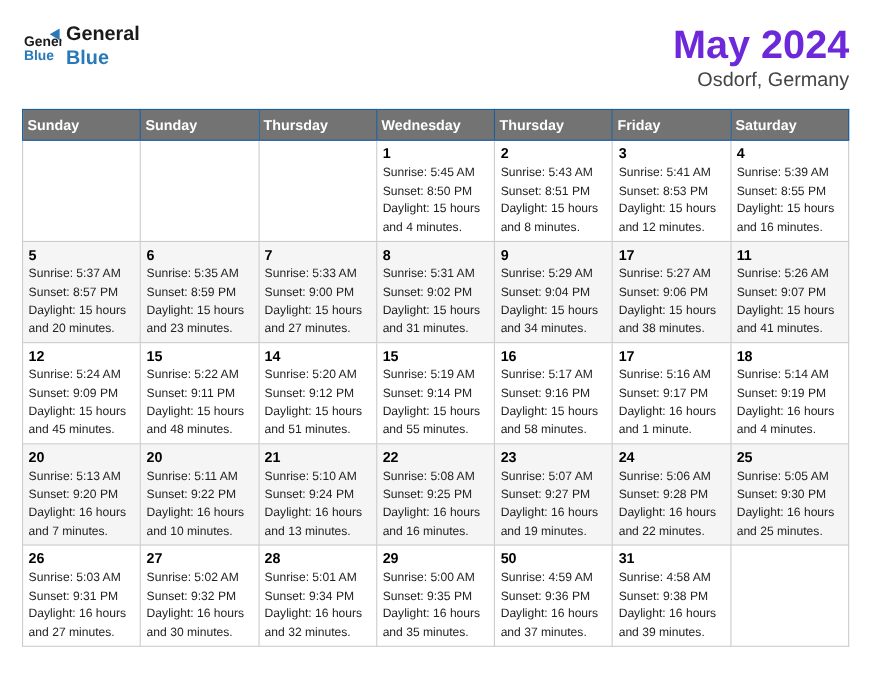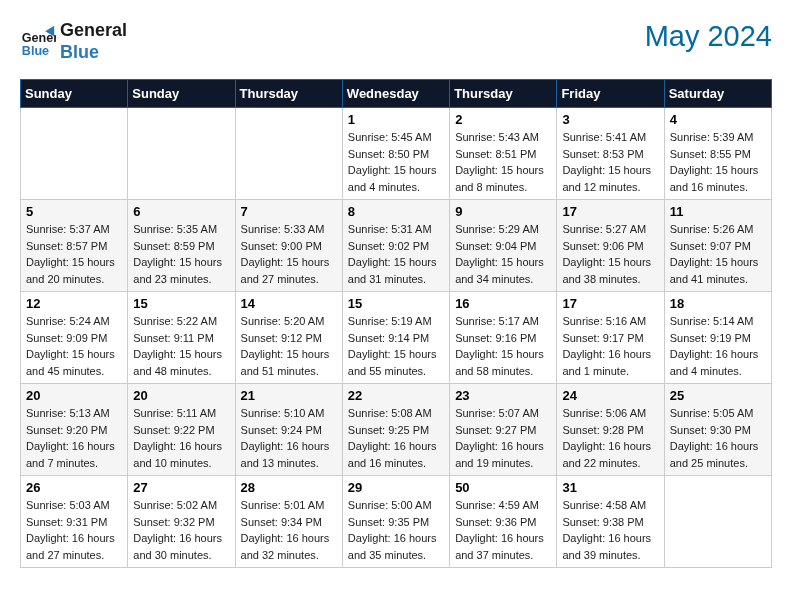--- a/index.html
+++ b/index.html
@@ -22,35 +22,35 @@
     }
     .logo-icon {
       width: 36px;
       height: 36px;
       margin-right: 4px;
     }
     .title-block {
       text-align: right;
     }
     .main-title {
-      font-size: 29px;
-      font-weight: normal;
-      color: #0369a1;
+      font-size: 36px;
+      font-weight: bold;
+      color: #6d28d9;
     }
     .sub-title {
       font-size: 18px;
       color: #444;
     }
     .calendar {
       width: 100%;
       border-collapse: collapse;
       font-size: 11px;
     }
     .calendar th {
-      background-color: #0f172a;
+      background-color: #737373;
       color: #fff;
       padding: 6px 4px;
       text-align: left;
       font-size: 13px;
       font-weight: bold;
       border: 1px solid #1a5f9e;
     }
     .calendar td {
       border: 1px solid #ccc;
       vertical-align: top;
@@ -88,20 +88,21 @@
       <text x="2" y="34" font-size="14" font-weight="bold" fill="#2979b8">Blue</text>
       <polygon points="28,8 38,14 38,2" fill="#2979b8"></polygon>
     </svg>
     <div style="display:flex;flex-direction:column;line-height:1.2;">
       <span style="font-size:18px;font-weight:bold;color:#1a1a1a;">General</span>
       <span style="font-size:18px;font-weight:bold;color:#2979b8;">Blue</span>
     </div>
   </div>
   <div class="title-block">
     <div class="main-title">May 2024</div>
+    <div class="sub-title">Osdorf, Germany</div>
   </div>
 </div>
 
 <table class="calendar">
   <thead>
     <tr>
     <th>Sunday</th>
         <th>Sunday</th>
         <th>Thursday</th>
         <th>Wednesday</th>

